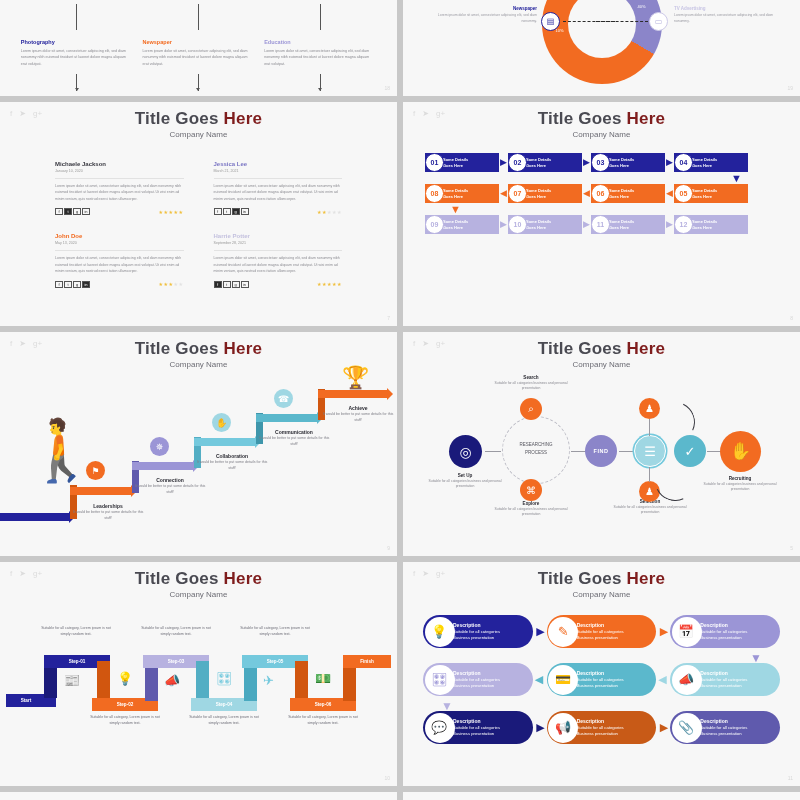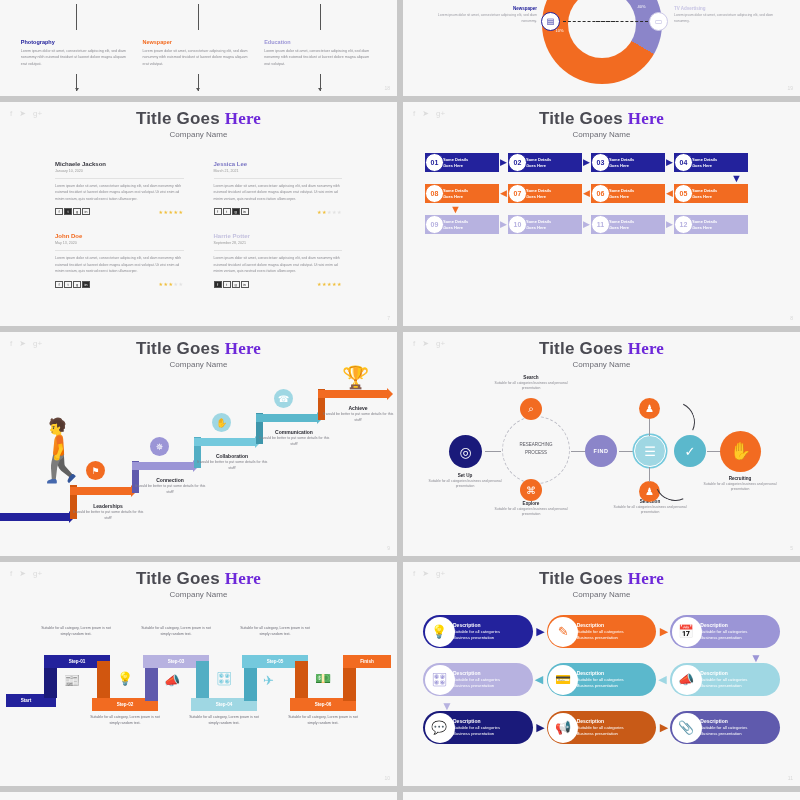--- a/index.html
+++ b/index.html
@@ -25,21 +25,21 @@
   .social {
     position:absolute; top:8px; left:10px;
     display:flex; gap:7px;
     font-size:8px; color:#dcdcdc; letter-spacing:0;
   }
   .social span{ line-height:1; }
   .title-wrap { text-align:center; padding-top:7px; }
   .title {
     font-size:17px; font-weight:bold; color:#4a4a52; letter-spacing:.2px;
   }
-  .title b { color:#6d28d9; font-weight:bold;font-family:Liberation Serif, serif; }
+  .title b { color:#7f1d1d; font-weight:bold; }
   .subtitle { font-size:8px; color:#6c6c74; margin-top:1px; }
   .pagenum{
     position:absolute; right:7px; bottom:5px; font-size:5px; color:#d8d8d8;
   }
 
   
   .cols3 { display:flex; justify-content:space-around; padding:12px 16px 0; }
   .col3 { width:112px; }
   .col3 .vline{ width:1px;height:26px;background:#555;margin:0 auto 9px; }
   .col3 h4{ font-size:5.5px; margin-bottom:3px; }

